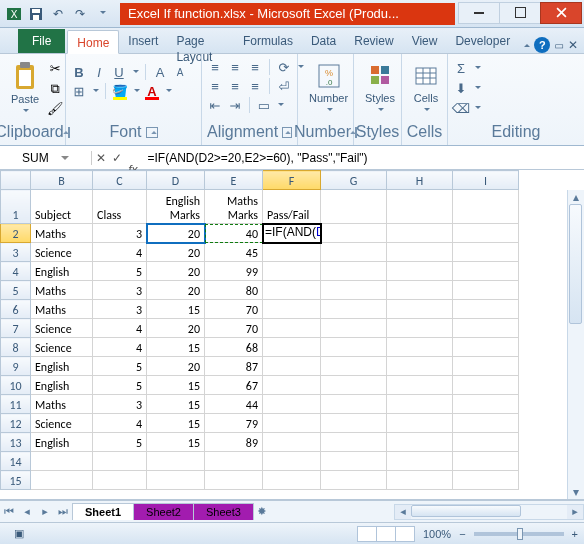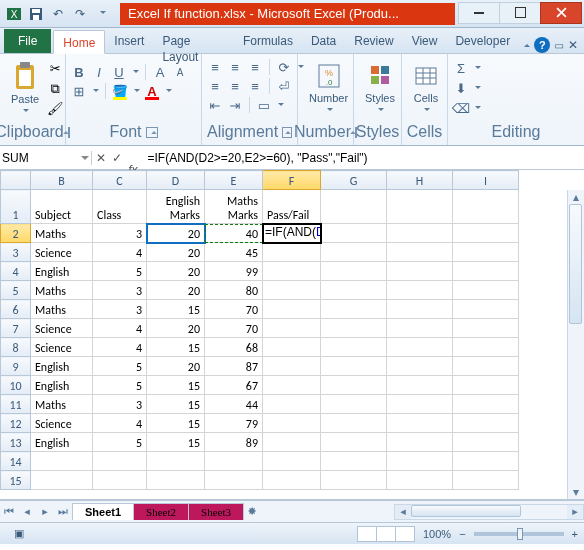--- a/index.html
+++ b/index.html
@@ -11,21 +11,21 @@
   .qat-btn { width: 20px; height: 20px; display: flex; align-items: center; justify-content: center; color: #3a5a7a; }
   .titlebar .title { flex: 1; background: #da3610; color: #fff; font-size: 13px; height: 22px; line-height: 22px; padding: 0 8px; margin: 12px 4px; overflow: hidden; white-space: nowrap; }
   .winbtns { display: flex; height: 24px; margin-right: 2px; }
   .winbtn { width: 42px; height: 22px; display: flex; align-items: center; justify-content: center; background: #e8f0f8; border: 1px solid #c0d0e0; margin-left: -1px; color: #333; }
   .winbtn.close { background: #d9452b; color: #fff; border-color:#a8361f;}
   .winbtn.min::before{content:'';display:block;width:10px;border-bottom:2px solid #333;}
   .winbtn.max::before{content:'';display:block;width:9px;height:9px;border:1.5px solid #333;}
   .winbtn.close svg{width:11px;height:11px;}
 
   
-  .tabbar { height: 26px; background: linear-gradient(#e8f0f8,#d6e4f2); display: flex; align-items: flex-end; padding-left: 4px; border-bottom: 1px solid #b8c8d8; }
+  .tabbar { height: 26px; background: linear-gradient(#e8f0f8,#d6e4f2); display: flex; align-items: flex-end; padding-left: 18px; border-bottom: 1px solid #b8c8d8; }
   .filetab { background: #217346; color: #fff; padding: 4px 14px; font-size: 12px; height: 24px; line-height:16px; margin-right:2px; position:relative;}
   .filetab::after{content:'';position:absolute;right:5px;top:10px;border:3px solid transparent;border-top-color:#fff;display:none;}
   .rtab { padding: 4px 9px; font-size: 12px; color: #3a5a7a; height: 24px; line-height:16px; cursor:default;}
   .rtab.active { background: #fff; border: 1px solid #b8c8d8; border-bottom: 1px solid #fff; border-radius: 2px 2px 0 0; color: #d9452b; margin-bottom:-1px;}
   .tabbar-right { margin-left: auto; display: flex; align-items: center; gap: 4px; padding-right: 6px; color:#3a5a7a;}
   .roundbtn{width:16px;height:16px;border-radius:50%;background:#0f6ebf;color:#fff;display:flex;align-items:center;justify-content:center;font-size:11px;font-weight:bold;}
 
   
   .ribbon { height: 92px; background: linear-gradient(#f7fafd,#eef4fa); border-bottom: 1px solid #9fb8d0; display: flex; }
   .group { border-right: 1px solid #c8d8e8; padding: 2px 5px; display: flex; flex-direction: column; justify-content: space-between; }
@@ -36,21 +36,21 @@
   .bigbtn { display:flex; flex-direction:column; align-items:center; justify-content:center; padding:2px 6px; gap:2px; color:#3a5a7a;}
   .bigbtn .lbl{font-size:11px; line-height:12px; text-align:center;}
   .arrow-down::after{content:'';display:inline-block;border:3px solid transparent;border-top-color:#5a7a9a;margin-left:2px;vertical-align:middle;}
   .fontrow{display:flex;gap:2px;margin-bottom:2px;}
   .iconrow{display:flex;gap:4px;align-items:center;color:#4a6a8a;}
   .sep{width:1px;height:16px;background:#c8d8e8;margin:0 2px;}
   .ic{width:16px;height:16px;display:flex;align-items:center;justify-content:center;font-size:13px;}
 
   
   .fbar { height: 24px; border-bottom: 1px solid #b8c8d8; display:flex; align-items:center; background:#fff; }
-  .namebox { width: 92px; border-right:1px solid #ccc; padding:0 2px; font-size:12px; display:flex; align-items:center; justify-content:space-between; height:14px;}
+  .namebox { width: 92px; border-right:1px solid #ccc; padding:0 22px; font-size:12px; display:flex; align-items:center; justify-content:space-between; height:14px;}
   .namebox::after{content:'';border:4px solid transparent;border-top-color:#888;margin-top:4px;}
   .fbar-btns{display:flex;align-items:center;padding:0 4px;gap:6px;color:#555;}
   .fx{font-style:italic;font-size:12px;margin-top:24px;}
   .formula-input{flex:1;padding:0 6px;font-size:12px;position:relative;}
 
   
   .grid-wrap{position:relative;overflow:hidden;height:330px;border-bottom:1px solid #b8c8d8;}
   table.grid{border-collapse:collapse;table-layout:fixed;}
   .grid th,.grid td{border:1px solid #d4d4d4;font-size:12px;font-family:Calibri,Arial,sans-serif;color:#000;padding:1px 4px;height:19px;background:#fff;text-align:left;vertical-align:bottom;overflow:hidden;}
   .grid th{background:linear-gradient(#f7fafd,#e4ecf6);color:#3a5a7a;font-weight:normal;text-align:center;border-color:#b8c8d8;}
@@ -64,21 +64,21 @@
   .cell-F2 .overflow{position:absolute;left:2px;top:1px;white-space:nowrap;background:#fff;z-index:2;padding-right:2px;}
   .fn-blue{color:#0000d0;}
   
   .hdr td{height:34px;vertical-align:bottom;}
 
   
   .sheettabs{height:22px;background:#eef4fa;display:flex;align-items:center;border-top:1px solid #b8c8d8;font-size:11px;}
   .navbtn{width:18px;height:18px;display:flex;align-items:center;justify-content:center;color:#5a7a9a;}
   .stab{padding:2px 12px;background:#fff;border:1px solid #b8c8d8;border-bottom:none;margin-right:-1px;}
   .stab.active{font-weight:bold;background:#fff;}
-  .stab.inactive{background:#be185d;font-family:Liberation Serif, serif;}
+  .stab.inactive{background:#a21caf;}
   .scroll-h{flex:1;display:flex;justify-content:flex-end;align-items:center;}
   .sbar{height:16px;background:#e4ecf6;border:1px solid #c8d8e8;display:flex;align-items:center;}
   .sbtn{width:16px;height:14px;display:flex;align-items:center;justify-content:center;color:#5a7a9a;}
   .strack{flex:1;background:#eef4fa;height:14px;position:relative;}
   .sthumb{position:absolute;background:linear-gradient(#f7fafd,#d6e4f2);border:1px solid #b0c4da;border-radius:2px;}
 
   
   .status{height:22px;background:linear-gradient(#eef4fa,#d6e4f2);display:flex;align-items:center;padding:0 6px;font-size:11px;color:#3a5a7a;gap:8px;border-top:1px solid #b8c8d8;}
   .status .spacer{flex:1;}
   .viewbtn{width:20px;height:16px;border:1px solid #b0c4da;background:#fff;margin-left:-1px;}

